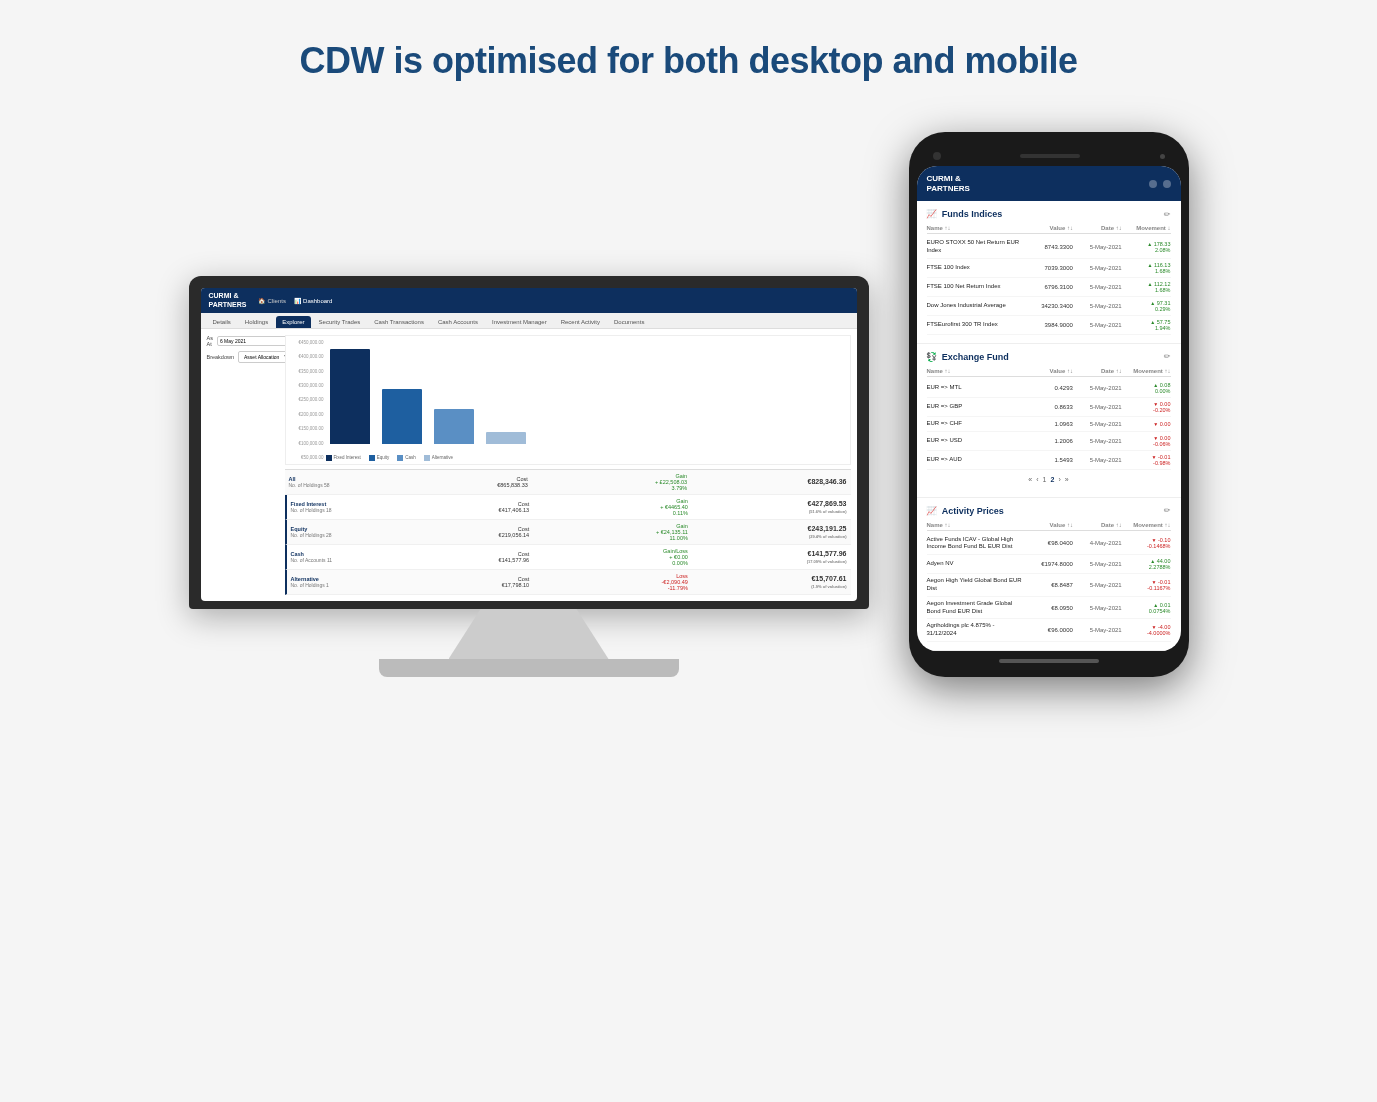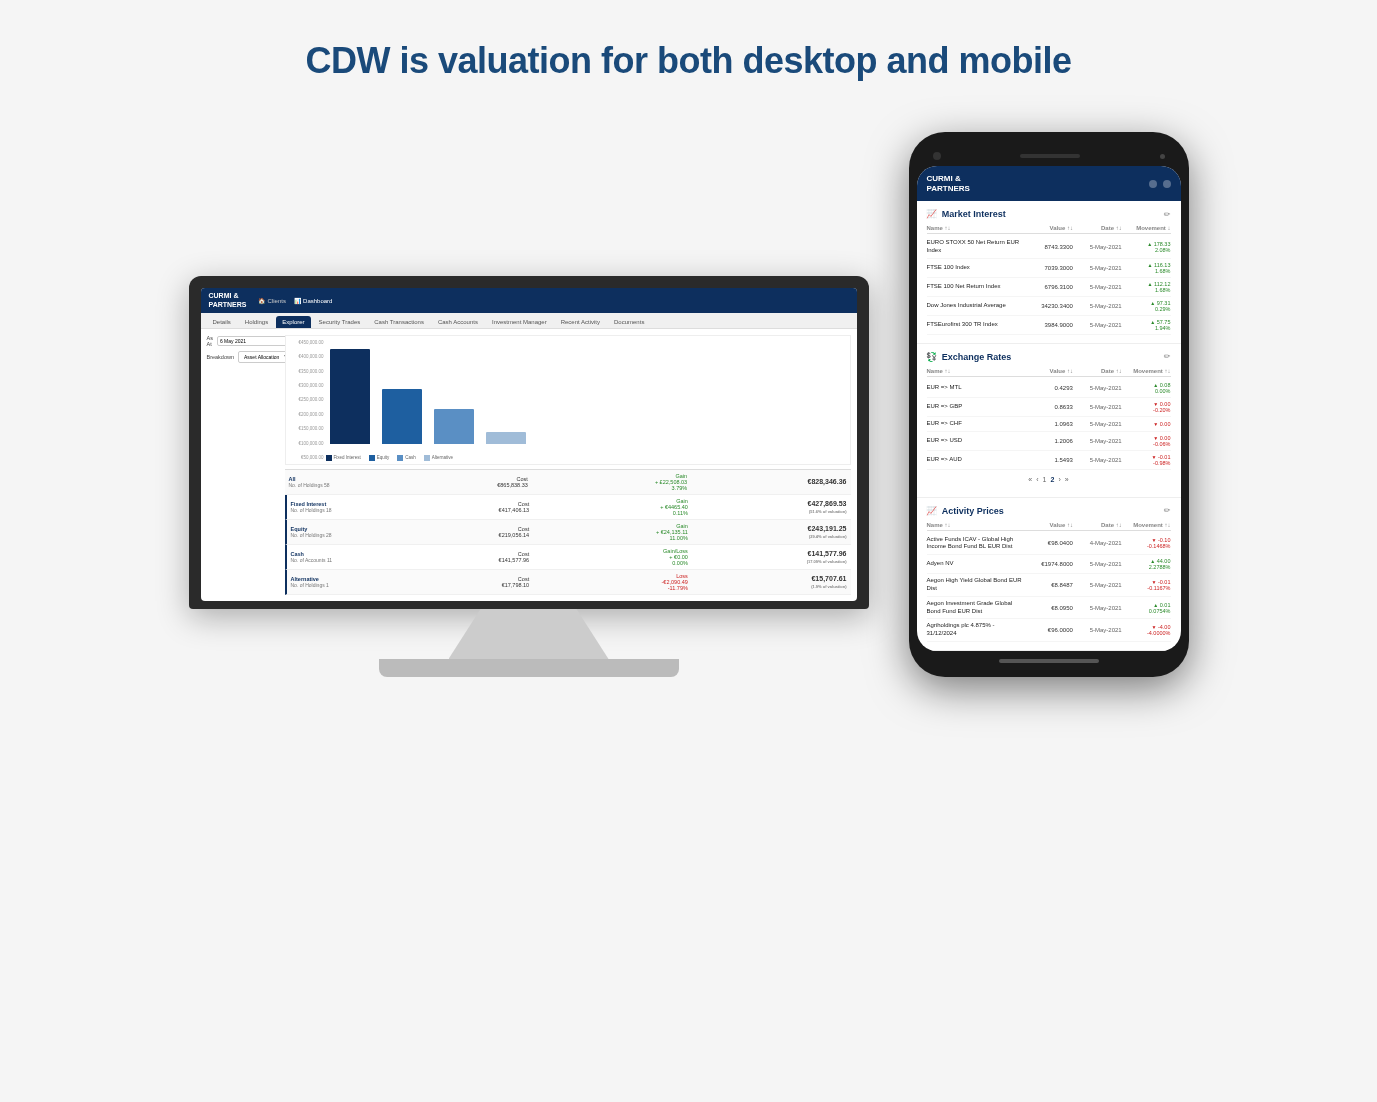--- a/index.html
+++ b/index.html
@@ -416,21 +416,21 @@
       color: #666;
     }
     .mobile-pagination .current-page {
       color: #0d2f5e;
       font-weight: 700;
     }
   </style>
 </head>
 <body>
 
-<h1 class="page-title">CDW is valuation for both desktop and mobile</h1>
+<h1 class="page-title">CDW is optimised for both desktop and mobile</h1>
 
 <div class="devices-container">
 
   <div class="monitor-wrapper">
     <div class="monitor-frame">
       <div class="monitor-screen">
         <div class="desktop-app">
 
           <div class="desktop-topbar">
             <div class="desktop-logo">
@@ -592,21 +592,21 @@
             <div class="mobile-topbar-icons">
               <div class="mobile-icon-circle"></div>
               <div class="mobile-icon-circle"></div>
             </div>
           </div>
 
           <div class="mobile-section">
             <div class="mobile-section-header">
               <div class="mobile-section-title">
                 <span>📈</span>
-                <span>Market Interest</span>
+                <span>Funds Indices</span>
               </div>
               <span class="mobile-edit-icon">✏</span>
             </div>
             <div class="mobile-table-header indices-header">
               <span>Name ↑↓</span>
               <span style="text-align:right">Value ↑↓</span>
               <span style="text-align:right">Date ↑↓</span>
               <span style="text-align:right">Movement ↓</span>
             </div>
 
@@ -654,21 +654,21 @@
                 <span class="movement-up"><span class="movement-arrow-up"></span> 57.75</span>
                 <span class="movement-up">1.94%</span>
               </div>
             </div>
           </div>
 
           <div class="mobile-section">
             <div class="mobile-section-header">
               <div class="mobile-section-title">
                 <span>💱</span>
-                <span>Exchange Rates</span>
+                <span>Exchange Fund</span>
               </div>
               <span class="mobile-edit-icon">✏</span>
             </div>
             <div class="mobile-table-header exchange-header">
               <span>Name ↑↓</span>
               <span style="text-align:right">Value ↑↓</span>
               <span style="text-align:right">Date ↑↓</span>
               <span style="text-align:right">Movement ↑↓</span>
             </div>
 

